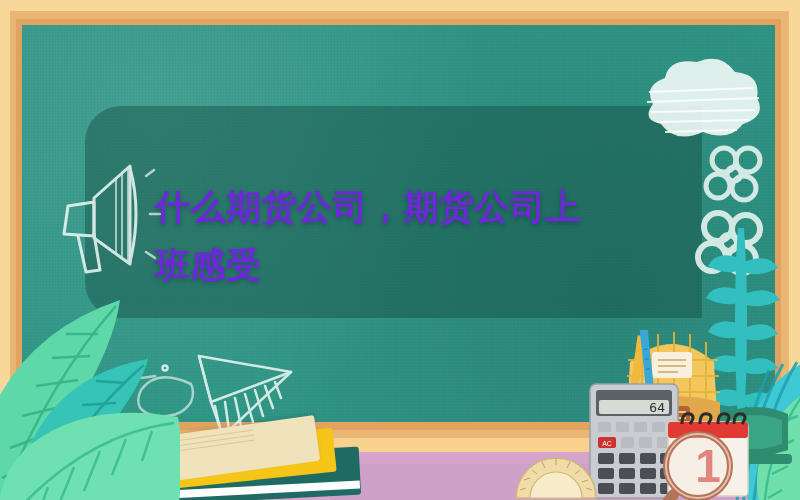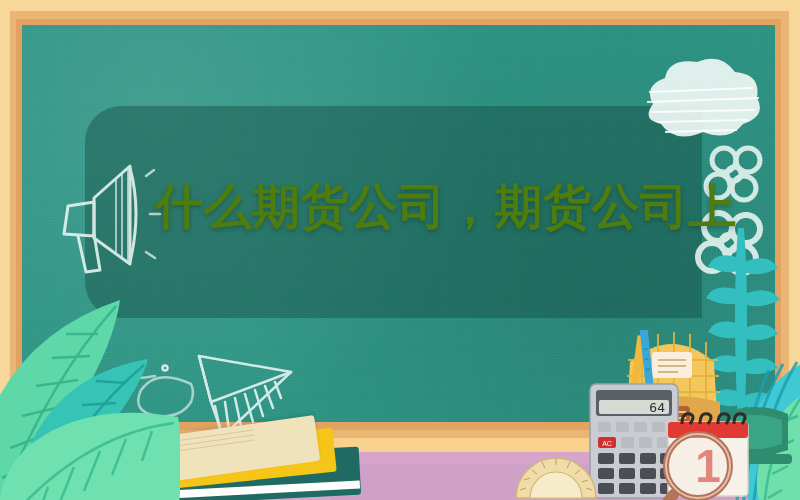--- a/index.html
+++ b/index.html
@@ -36,22 +36,22 @@
     position:absolute;left:85px;top:106px;width:617px;height:212px;
     background:rgba(18,72,62,.42);
     border-radius:36px 0 0 36px;
   }
 
   
   .title-wrap{
     position:absolute;left:155px;top:178px;width:500px;
   }
   .title-line{
-    color:#4d7c0f;
-    font-size:48px;
+    color:#6d28d9;
+    font-size:35px;
     font-weight:bold;
     line-height:58px;
     letter-spacing:.5px;
     text-shadow:0 2px 5px rgba(0,0,0,.25);
     white-space:nowrap;
   }
 
   
   .chalk{position:absolute;stroke:#eaf6f2;fill:none;opacity:.88;}
   .chalk-soft{opacity:.72;}
@@ -325,17 +325,18 @@
   </svg>
 
   <svg class="obj magnifier" viewBox="0 0 92 92">
     <path d="M22 70 L6 90" stroke="#b5745a" stroke-width="11" stroke-linecap="round"></path>
     <circle cx="46" cy="42" r="32" fill="rgba(246,236,226,.45)" stroke="#b5745a" stroke-width="6"></circle>
     <circle cx="46" cy="42" r="32" fill="none" stroke="#e3c0ab" stroke-width="2"></circle>
   </svg>
 
   <div class="title-wrap">
     <div class="title-line">什么期货公司，期货公司上</div>
+    <div class="title-line">班感受</div>
   </div>
 
   <span class="sr-only">什么期货公司，期货公司上班感受</span>
 
 </div>
 
 </body></html>

